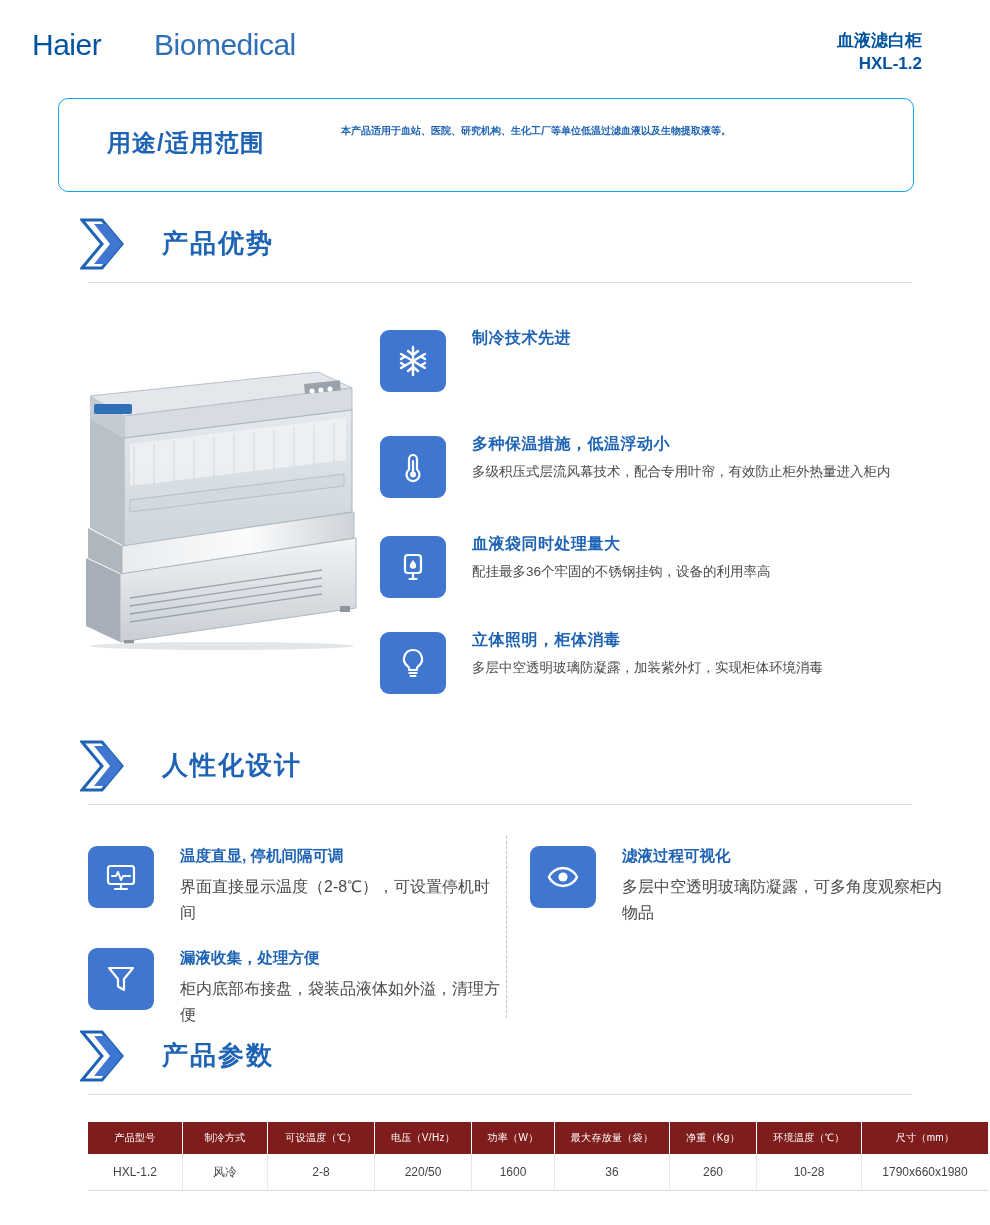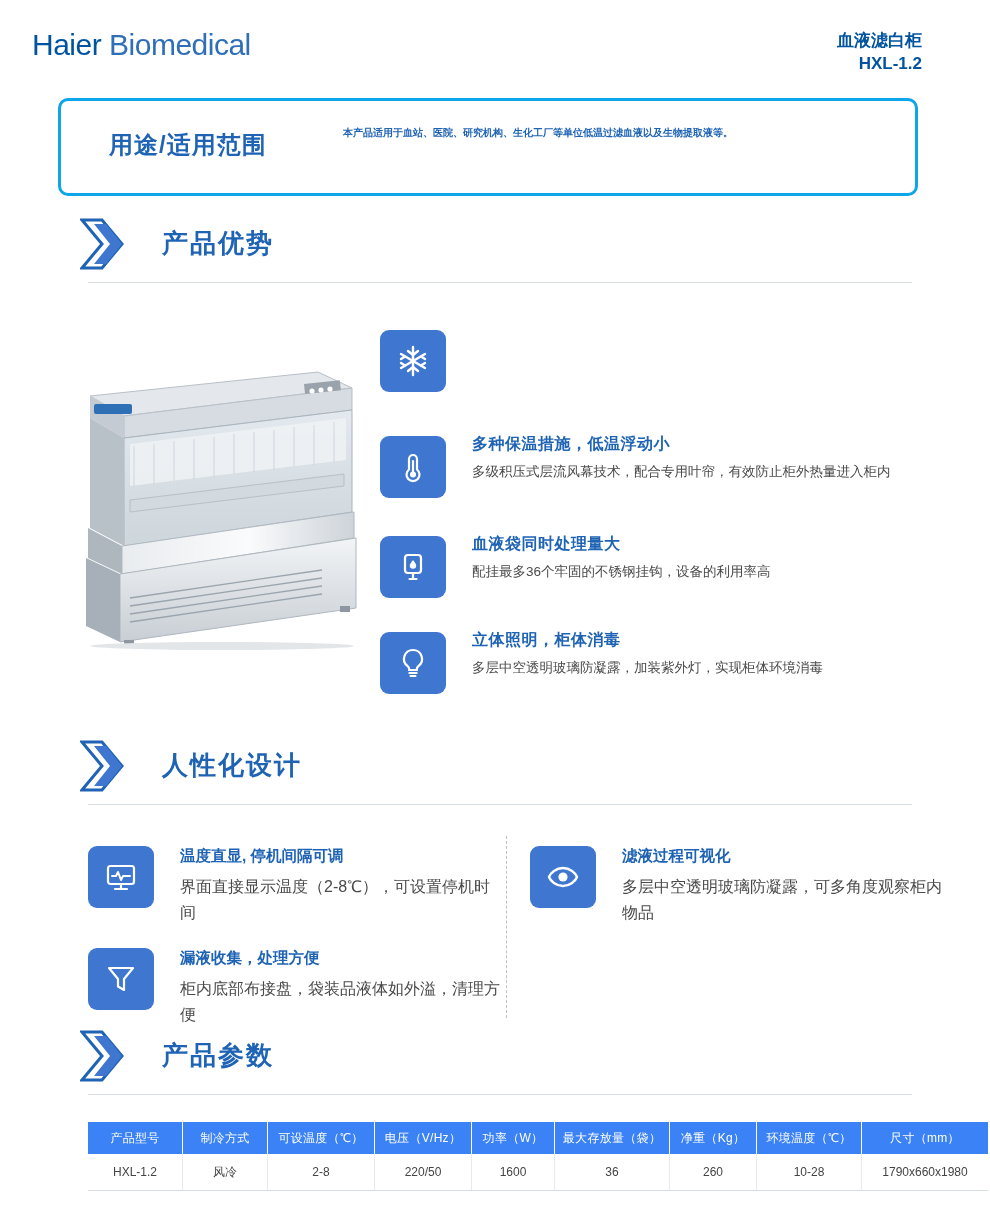--- a/index.html
+++ b/index.html
@@ -30,41 +30,42 @@
     letter-spacing: -0.5px;
     white-space: nowrap;
   }
   .brand .haier {
     color: #00539f;
     font-weight: normal;
   }
   .brand .bio {
     color: #2e6fb7;
     font-weight: normal;
+    margin-left: 45px;
   }
   .header-right {
     position: absolute;
     right: 68px;
     top: 30px;
     text-align: right;
     color: #00539f;
     font-weight: bold;
     line-height: 1.35;
   }
   .header-right .model-name { font-size: 17px; }
   .header-right .model-code { font-size: 17px; }
 
   
   .usage-box {
     position: absolute;
     left: 58px;
     top: 98px;
     width: 854px;
     height: 92px;
-    border: 3px solid #0ea5e9;
+    border: 1px solid #0ea5e9;
     border-radius: 10px;
     background: #fff;
   }
   .usage-title {
     position: absolute;
     left: 48px;
     top: 28px;
     color: #1e63b4;
     font-size: 24px;
     font-weight: bold;
@@ -205,23 +206,23 @@
   
   .params {
     position: absolute;
     left: 88px;
     top: 1122px;
     width: 814px;
     border-collapse: collapse;
     table-layout: fixed;
   }
   .params th {
-    background: #3b82f6;
+    background: #7f1d1d;
     color: #fff;
-    font-size: 12px;
+    font-size: 10px;
     font-weight: normal;
     height: 30px;
     border-right: 1px solid #ffffff;
     letter-spacing: 0.3px;
   }
   .params th:last-child { border-right: none; }
   .params td {
     text-align: center;
     font-size: 12px;
     color: #444;
@@ -339,20 +340,21 @@
         <line x1="12" y1="27" x2="17" y2="23"></line>
           <line x1="22" y1="27" x2="17" y2="23"></line>
         <line x1="5" y1="15" x2="9" y2="12.5"></line>
           <line x1="5" y1="19" x2="9" y2="21.5"></line>
         <line x1="29" y1="15" x2="25" y2="12.5"></line>
           <line x1="29" y1="19" x2="25" y2="21.5"></line>
       </g>
     </svg>
   </div>
   <div class="adv-text">
+    <div class="adv-title">制冷技术先进</div>
   </div>
 </div>
 
 <div class="adv-item" style="top:436px;">
   <div class="adv-icon">
     <svg width="34" height="34" viewBox="0 0 34 34">
       <path d="M17 5a4 4 0 0 1 4 4v10.5a6.5 6.5 0 1 1-8 0V9a4 4 0 0 1 4-4z" fill="none" stroke="#ffffff" stroke-width="2.2"></path>
       <circle cx="17" cy="24.5" r="3" fill="#ffffff"></circle>
       <line x1="17" y1="11" x2="17" y2="22" stroke="#ffffff" stroke-width="2.2" stroke-linecap="round"></line>
     </svg>

